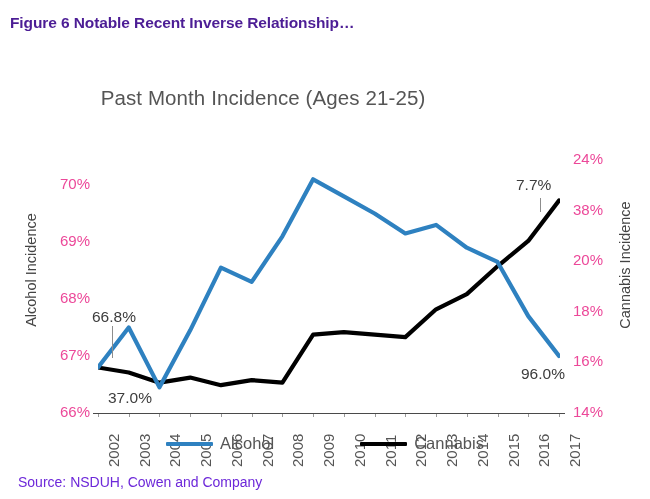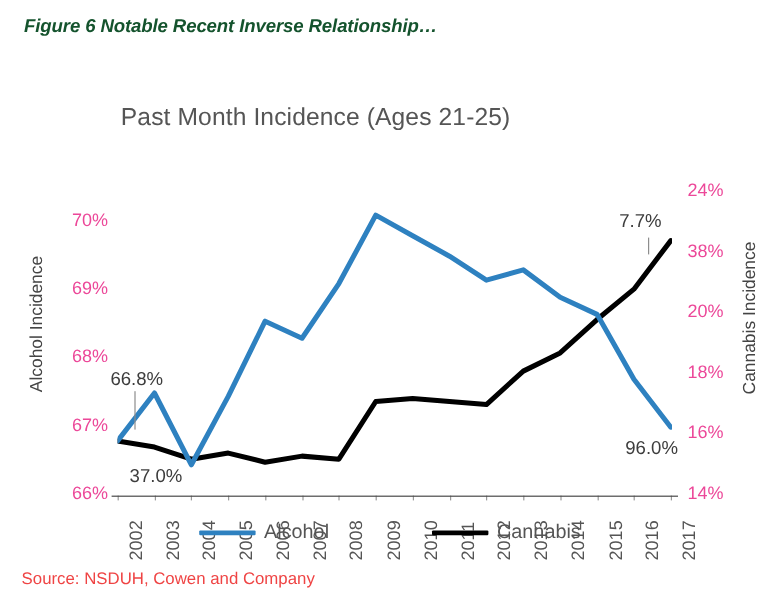--- a/index.html
+++ b/index.html
@@ -10,28 +10,27 @@
   body {
     width: 650px;
     height: 499px;
     position: relative;
     font-family: "Liberation Sans", sans-serif;
     color: #3f3f3f;
     overflow: hidden;
   }
   #figure-title {
     position: absolute;
-    left: 20px;
+    left: 10px;
     top: 14px;
     font-size: 15.5px;
     font-weight: bold;
-    color: #14532d;
+    color: #4c1d95;
     letter-spacing: -0.1px;
     white-space: nowrap;
-    font-style: italic;
   }
   #chart-card {
     position: absolute;
     left: 0px;
     top: 52px;
     width: 650px;
     height: 400px;
   }
   #chart-title {
     position: absolute;
@@ -140,21 +139,21 @@
   }
   .legend-label {
     font-size: 16.5px;
     color: #555555;
   }
   #source-note {
     position: absolute;
     left: 18px;
     top: 474px;
     font-size: 14px;
-    color: #ef4444;
+    color: #6d28d9;
     white-space: nowrap;
   }
 </style>
 </head>
 <body>
 
 <div id="figure-title">Figure 6 Notable Recent Inverse Relationship…</div>
 
 <div id="chart-card">
 

